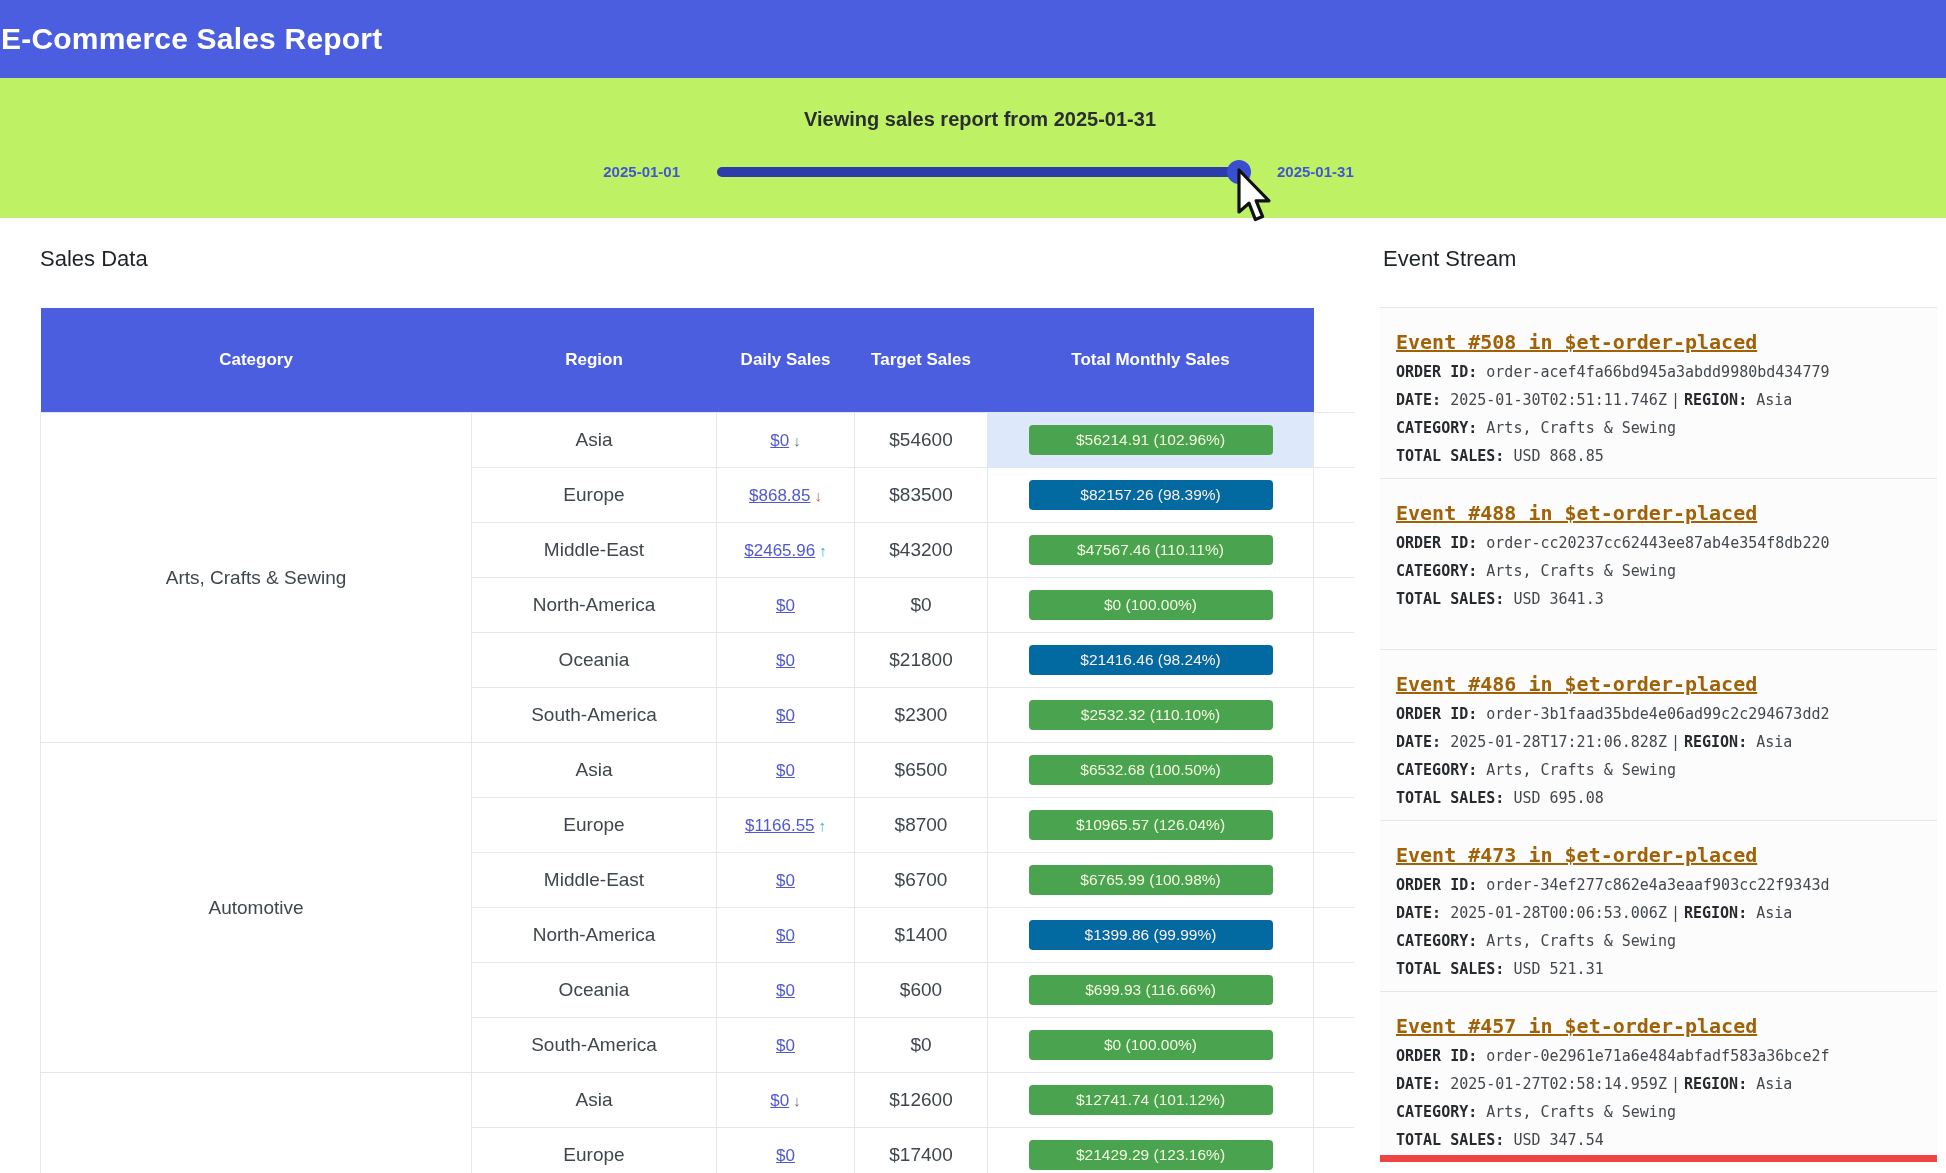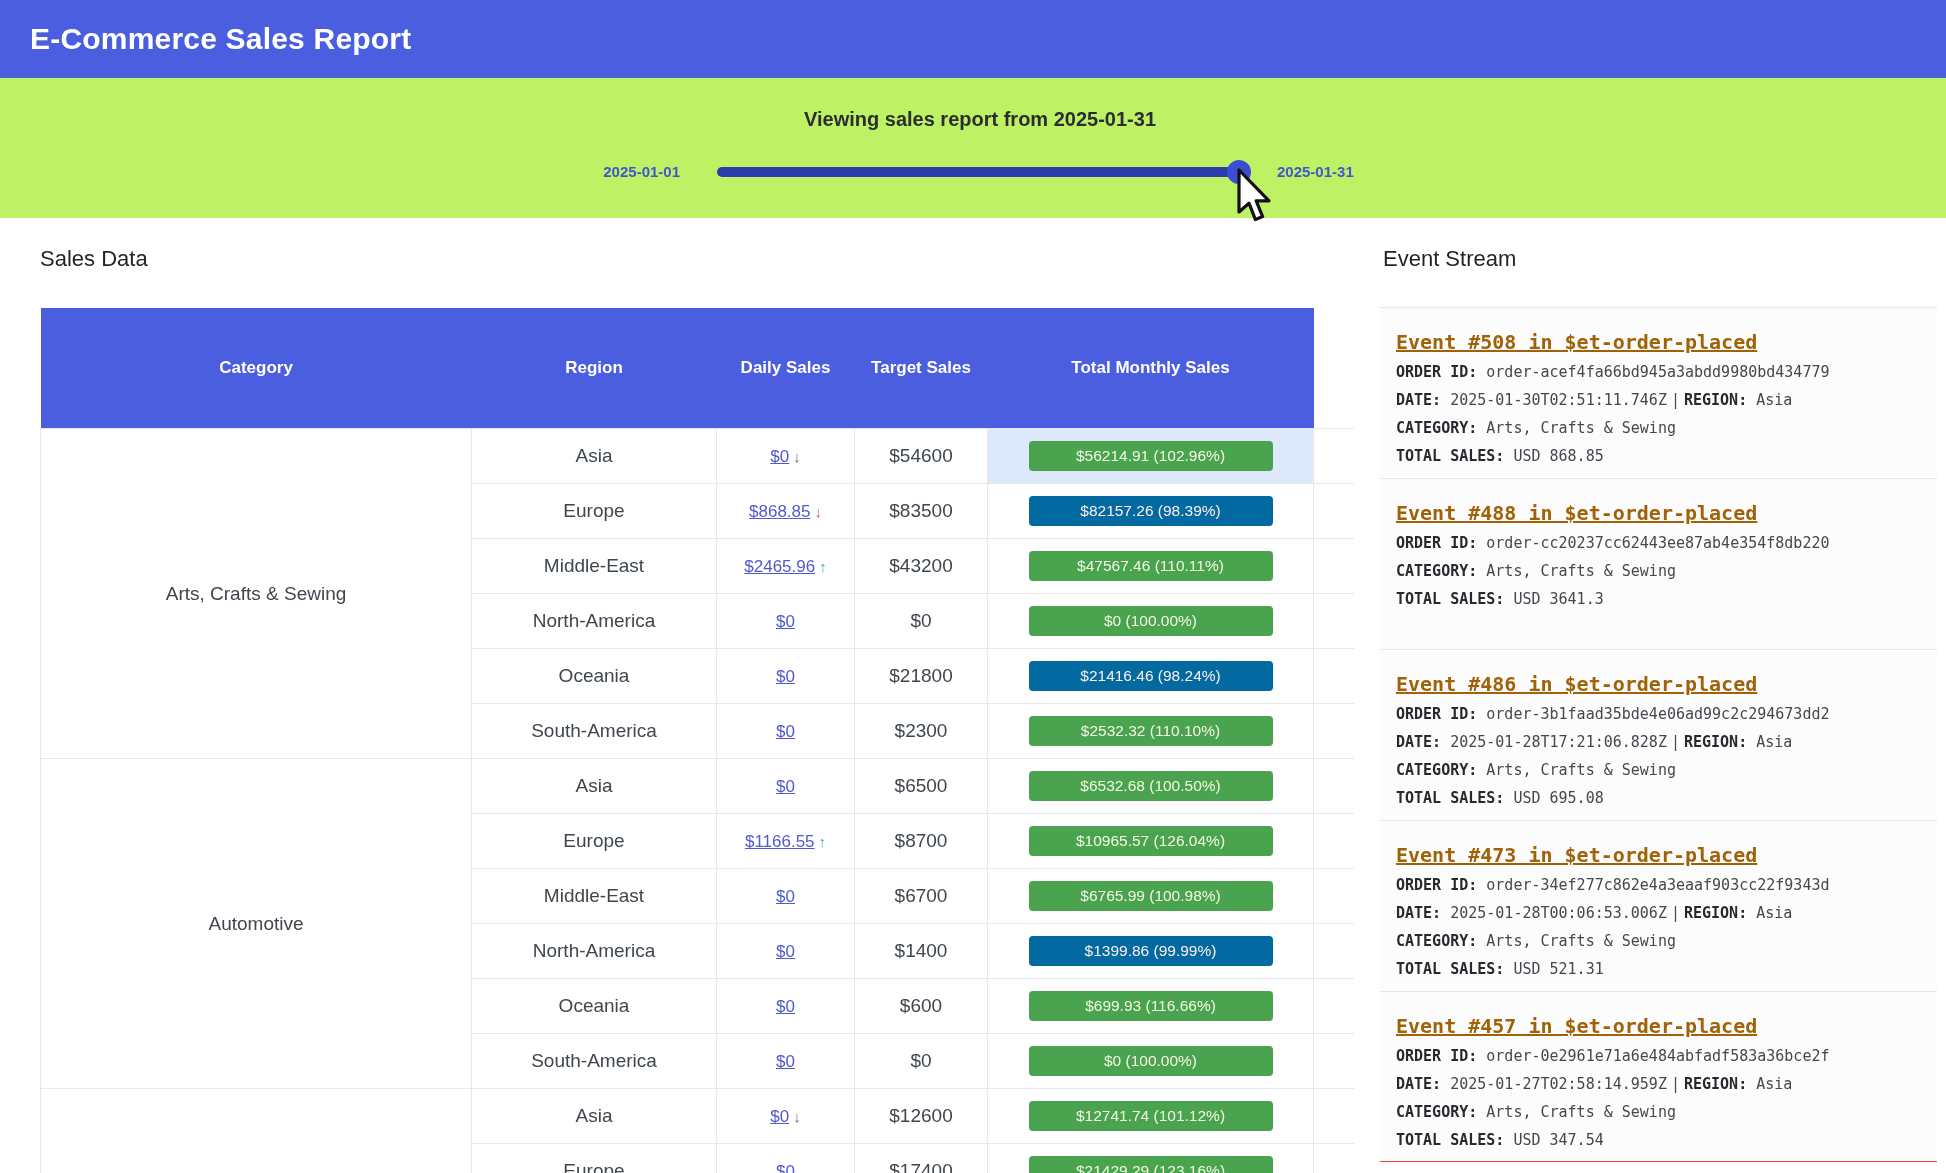--- a/index.html
+++ b/index.html
@@ -2,60 +2,60 @@
 <html><head>
 <meta charset="utf-8">
 <style>
   html,body{margin:0;padding:0;background:#fff;}
   #app{position:relative;width:1946px;height:1173px;background:#ffffff;overflow:hidden;
        font-family:"Liberation Sans",sans-serif;}
 
   
   .topbar{position:absolute;left:0;top:0;width:1946px;height:78px;background:#4b5ee0;
           display:flex;align-items:center;}
-  .topbar .title{color:#ffffff;font-size:30px;font-weight:bold;padding-left:30px;letter-spacing:.2px;}
+  .topbar .title{color:#ffffff;font-size:30px;font-weight:bold;padding-left:1px;letter-spacing:.2px;}
 
   
   .slider-section{position:absolute;left:0;top:78px;width:1946px;height:140px;background:#bef264;}
   .slider-heading{position:absolute;left:980px;top:30px;transform:translateX(-50%);
                   font-size:20px;font-weight:bold;color:#2a2e33;white-space:nowrap;}
   .date-label{position:absolute;top:85px;font-size:15px;font-weight:bold;color:#4356cd;white-space:nowrap;}
   .min-label{left:588px;width:92px;text-align:right;}
   .max-label{left:1277px;}
   .track{position:absolute;left:717px;top:89px;width:526px;height:10px;background:#2c3cab;border-radius:5px;}
   .handle{position:absolute;left:1227px;top:82px;width:24px;height:24px;border-radius:50%;background:#3a4ed2;}
   .cursor{position:absolute;left:1237px;top:90px;}
 
   
   .section-heading{position:absolute;font-size:22px;font-weight:normal;color:#1e2328;white-space:nowrap;}
   .sales-heading{left:40px;top:246px;}
   .events-heading{left:1383px;top:246px;}
 
   
   .sales-table{position:absolute;left:40px;top:308px;border-collapse:collapse;table-layout:fixed;}
   .sales-table th{background:#4b5ee0;color:#ffffff;font-size:17px;font-weight:bold;
-                  text-align:center;vertical-align:middle;height:88px;padding:16px 6px;}
+                  text-align:center;vertical-align:middle;height:88px;padding:8px 6px;}
   .sales-table th.filler-h{background:#ffffff;border:none;}
   .sales-table td{border:1px solid #e4e7ec;height:54px;text-align:center;vertical-align:middle;
                   font-size:19px;color:#3f464e;background:#fff;padding:0;}
   .sales-table td.cat{font-size:19px;color:#3f464e;}
   .sales-table td.filler{border-left:none;border-right:none;}
   .dlink{color:#5059ce;font-size:17px;text-decoration:underline;cursor:pointer;}
   .arrow{font-size:15px;margin-left:4px;}
   .badge{display:inline-block;width:244px;padding:6px 0;border-radius:4px;
          font-size:15.5px;color:#f4f8e2;}
   .badge.green{background:#4aa34e;}
   .badge.red{background:#0369a1;color:#fdf0ef;}
   td.hl{background:#dde9fb !important;}
 
   
   .event-list{position:absolute;left:1380px;top:307px;width:557px;}
   .event-card{border-top:1px solid #e6e6e6;height:171px;box-sizing:border-box;
               padding:22px 0 0 16px;background:#fcfcfc;overflow:hidden;}
-  .event-card:last-child{border-bottom:1px solid #ef4444;}
+  .event-card:last-child{border-bottom:7px solid #ef4444;}
   .event-link{font-family:"DejaVu Sans Mono","Liberation Mono",monospace;font-weight:bold;
               font-size:20px;color:#a16207;text-decoration:underline;cursor:pointer;}
   .eline{margin-top:9px;line-height:19px;font-family:"DejaVu Sans Mono","Liberation Mono",monospace;
          font-size:15px;white-space:nowrap;}
   .elabel{font-weight:bold;color:#26292e;}
   .eval{color:#43484e;}
   .esep{margin:0 4px;}
 </style>
 </head>
 <body>

